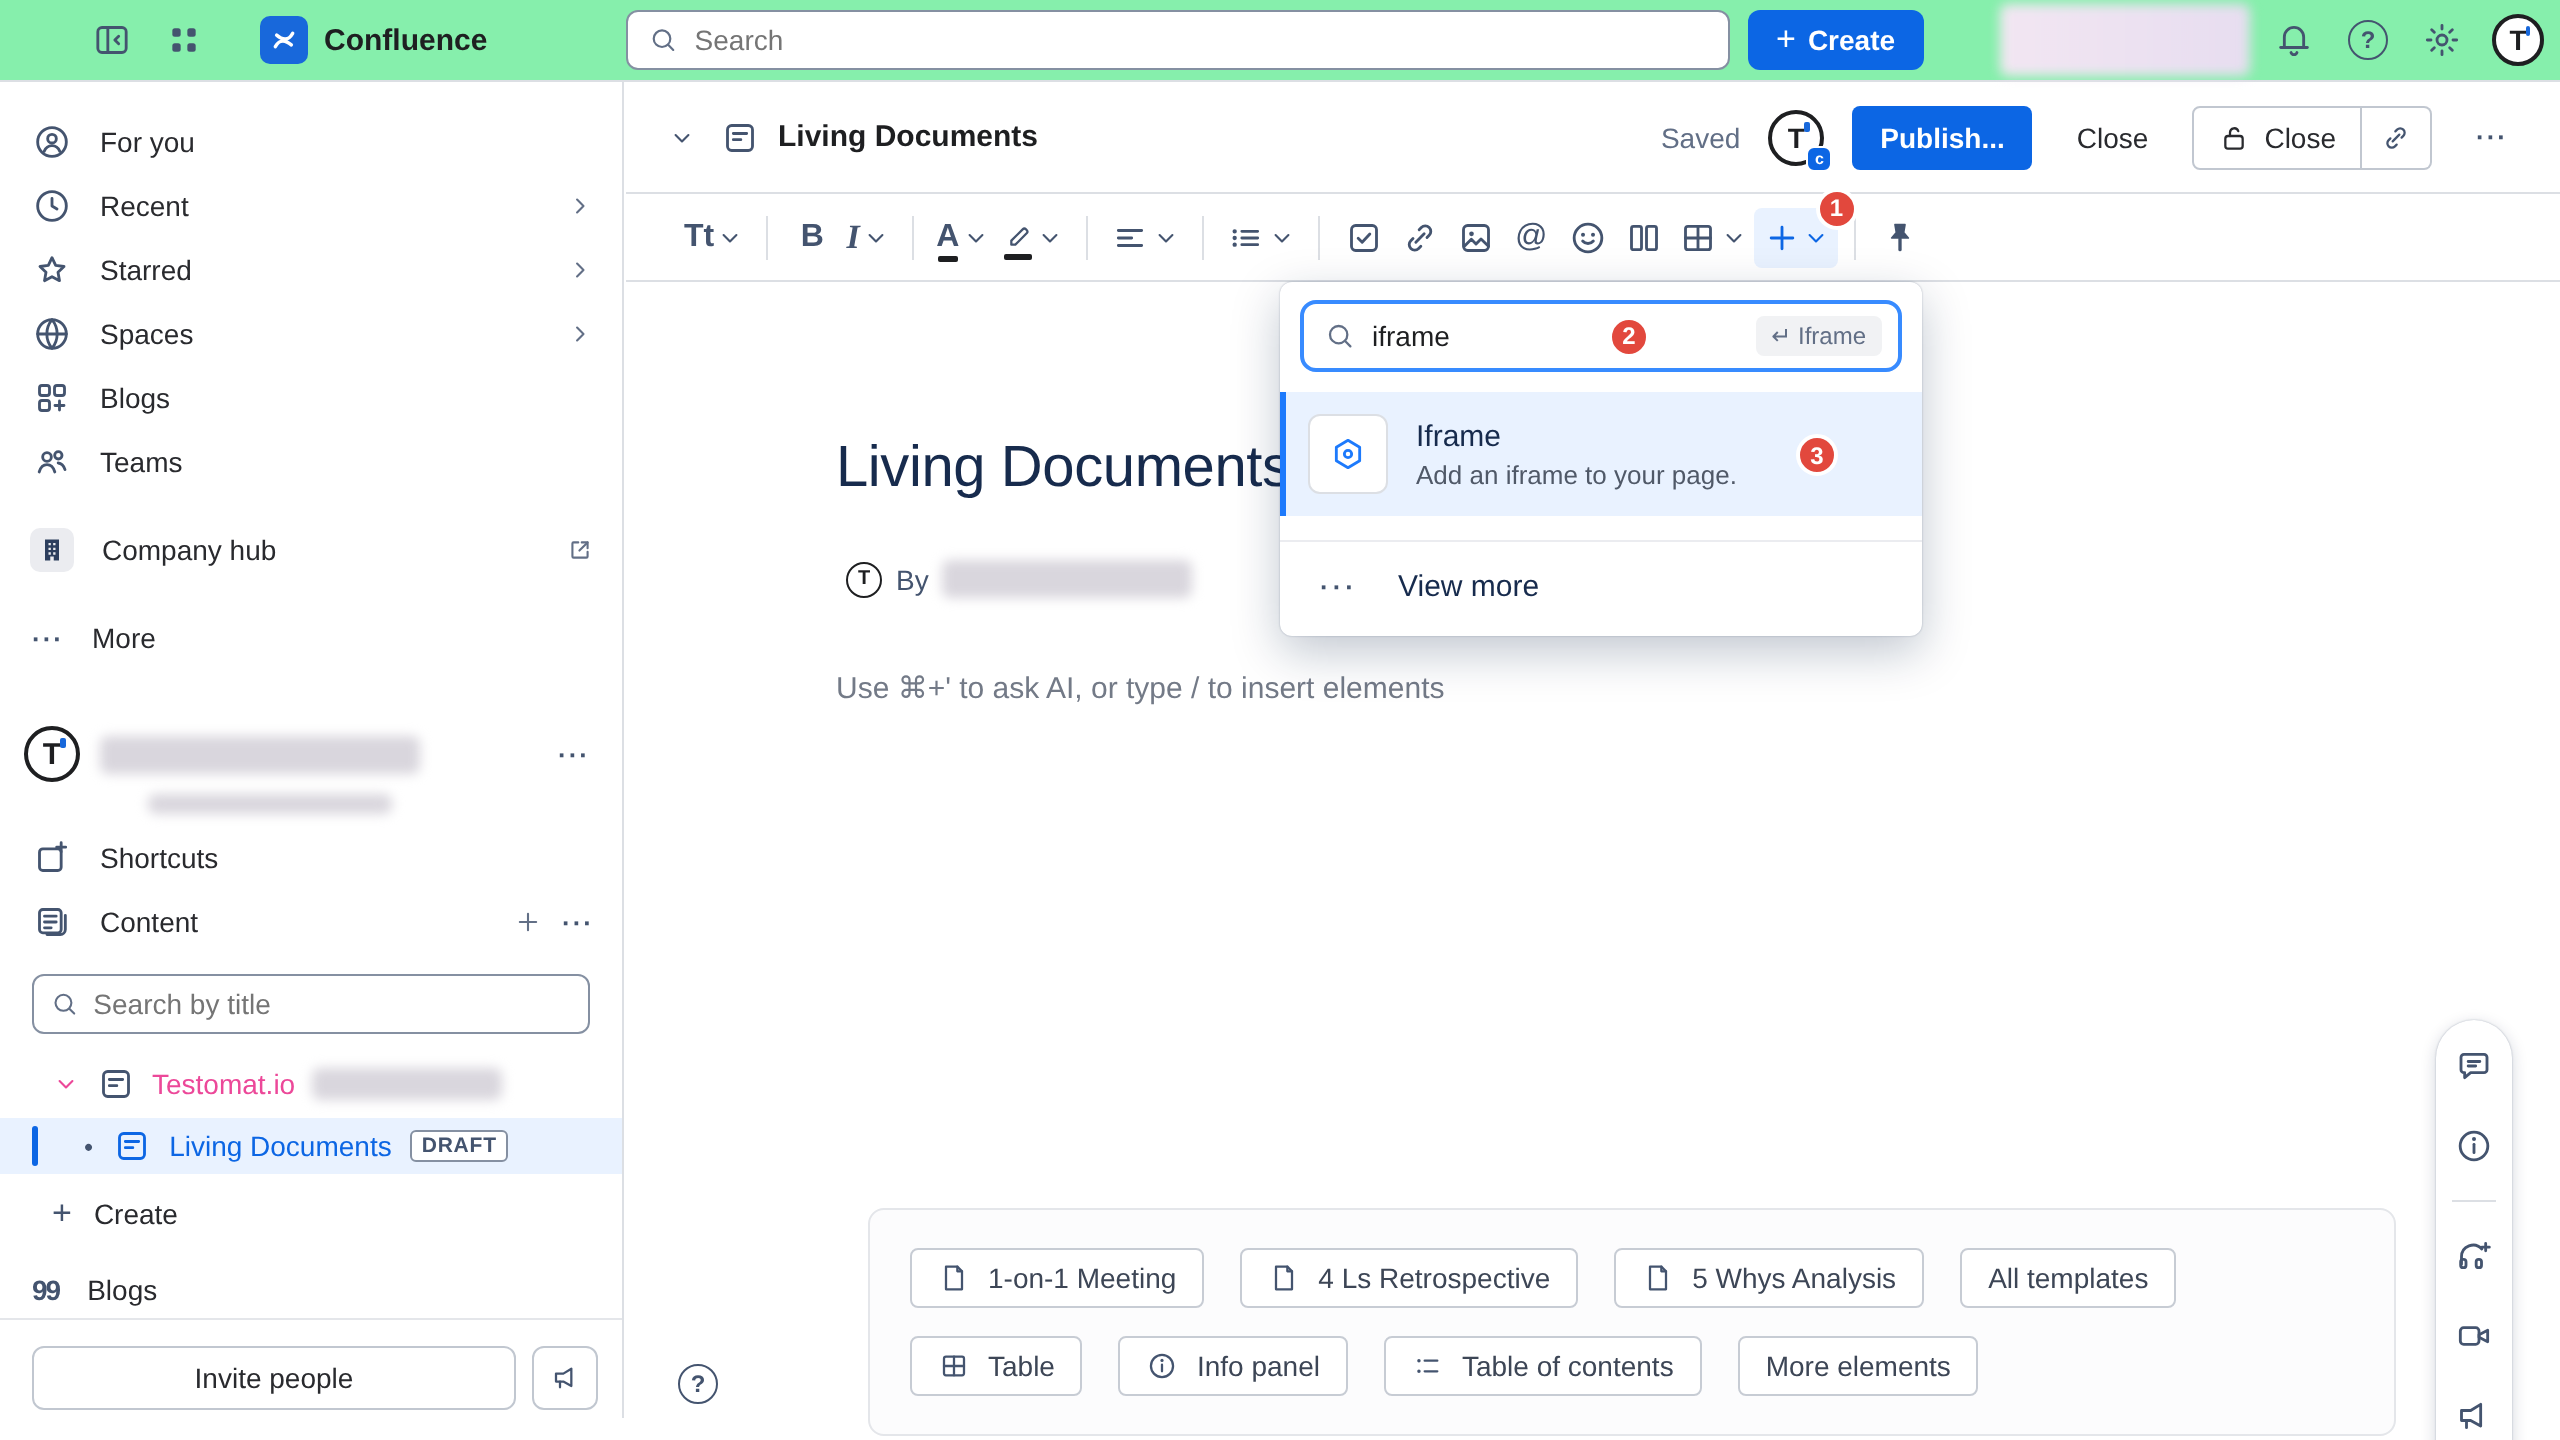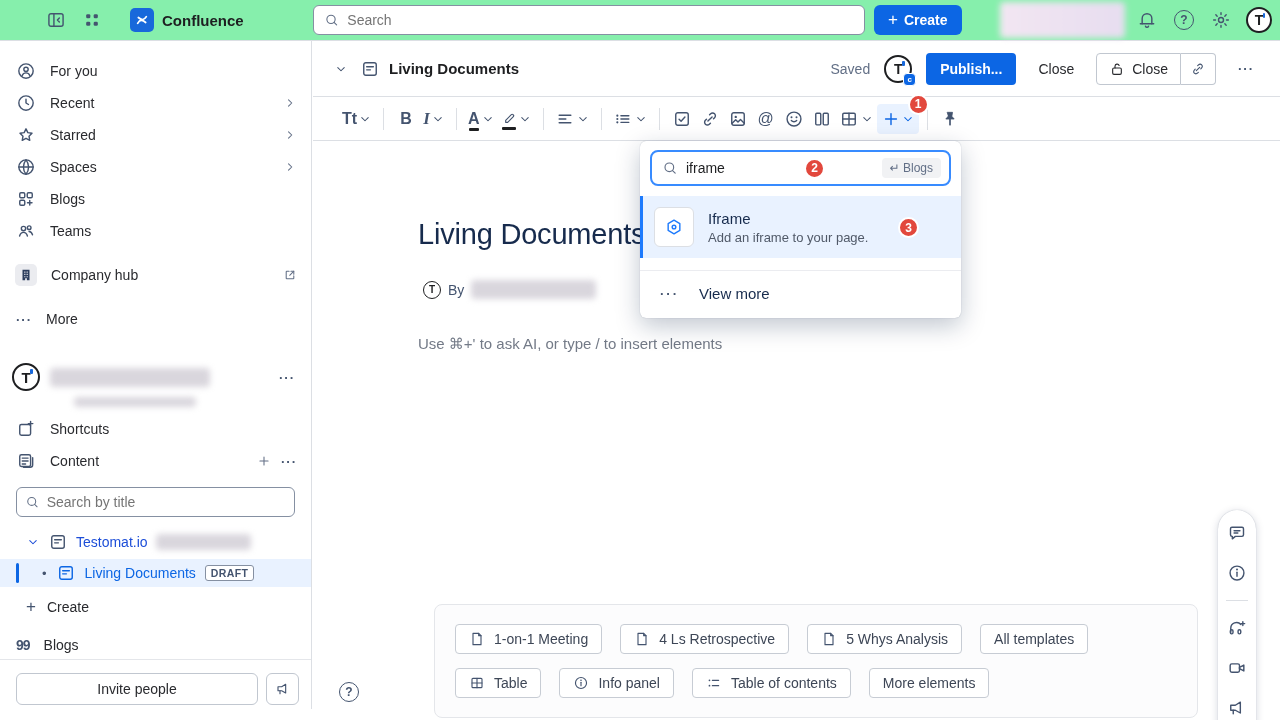--- a/index.html
+++ b/index.html
@@ -36,21 +36,21 @@
   .sidebar { position:absolute; left:0; top:41px; width:312px; bottom:11px; border-right:1px solid #dcdfe4; background:#fff; padding-top:14px; overflow:hidden; }
   .nav-item { height:32px; display:flex; align-items:center; padding:0 14px 0 16px; gap:14px; font-size:14px; color:#292a2e; cursor:pointer; }
   .nav-item .ic { color:#44546f; display:flex; }
   .nav-item .lbl { flex:0 0 auto; }
   .nav-item .right { margin-left:auto; color:#626f86; display:flex; }
   .hub-badge { width:22px; height:22px; border-radius:5px; background:#ebecf0; color:#2c3e5d; display:flex; align-items:center; justify-content:center; margin-left:-1px; }
   .ellipsis-txt { letter-spacing:1px; font-weight:700; color:#44546f; font-size:13px; }
   .space-head { margin-top:24px; height:36px; display:flex; align-items:center; padding:0 14px 0 12px; gap:10px; }
   .side-search { margin:10px 16px 0; height:30px; border:1px solid #8590a2; border-radius:6px; display:flex; align-items:center; padding:0 8px; color:#626f86; gap:7px; }
   .side-search input { border:none; outline:none; width:100%; font-size:14px; font-family:inherit; color:#292a2e; background:transparent; }
-  .tree-space { margin-top:12px; height:26px; display:flex; align-items:center; padding-left:26px; gap:8px; font-size:14px; font-weight:500; color:#1d4ed8; cursor:pointer; }
+  .tree-space { margin-top:12px; height:26px; display:flex; align-items:center; padding-left:26px; gap:8px; font-size:14px; font-weight:500; color:#ec4899; cursor:pointer; }
   .tree-page { margin-top:4px; height:28px; display:flex; align-items:center; padding-left:42px; gap:9px; font-size:14px; color:#0c66e4; background:#e9f2ff; position:relative; cursor:pointer; }
   .tree-page::before { content:""; position:absolute; left:16px; top:4px; bottom:4px; width:3px; background:#0c66e4; border-radius:2px; }
   .draft-badge { font-size:10.5px; font-weight:700; letter-spacing:.4px; color:#44546f; border:1px solid #8590a2; border-radius:3px; padding:1px 5px; background:#fff; }
   .tree-create { margin-top:6px; height:28px; display:flex; align-items:center; padding-left:26px; gap:11px; font-size:14px; color:#292a2e; cursor:pointer; }
   .prem-badge { font-size:10px; font-weight:700; letter-spacing:.4px; border:1px solid #b8acf6; border-radius:9px; padding:1.5px 8px; background:linear-gradient(90deg,#1d7afc,#8f7ee7); -webkit-background-clip:text; background-clip:text; color:transparent; }
   .side-bottom { position:absolute; left:0; right:0; bottom:-8px; border-top:1px solid #e4e6ea; padding:13px 12px 12px 16px; display:flex; gap:8px; background:#fff; }
   .invite-btn { flex:1; height:32px; border:1px solid #c1c7d0; background:#fff; border-radius:6px; font-size:14px; color:#292a2e; cursor:pointer; font-family:inherit; }
   .mega-btn { width:33px; height:32px; border:1px solid #c1c7d0; background:#fff; border-radius:6px; display:flex; align-items:center; justify-content:center; color:#44546f; cursor:pointer; }
 
   
@@ -538,21 +538,21 @@
 
     <div class="insert-panel">
       <div class="ip-search-wrap">
         <div class="ip-search">
           <svg class="i i16" viewBox="0 0 24 24">
               <circle cx="11" cy="11" r="6.5"></circle>
               <path d="m15.8 15.8 4 4"></path>
             </svg>
           <input value="iframe" style="">
           <span class="stepbadge" style="position:static;flex:none;">2</span>
-          <span class="enter-hint">↵ Blogs</span>
+          <span class="enter-hint">↵ Iframe</span>
         </div>
       </div>
       <div class="ip-item">
         <span class="macro-box">
           <svg class="i" viewBox="0 0 24 24">
               <path d="M12 3.8 19 7.9v8.2l-7 4.1-7-4.1V7.9z"></path>
               <circle cx="12" cy="12" r="2.2"></circle>
             </svg>
         </span>
         <span>

